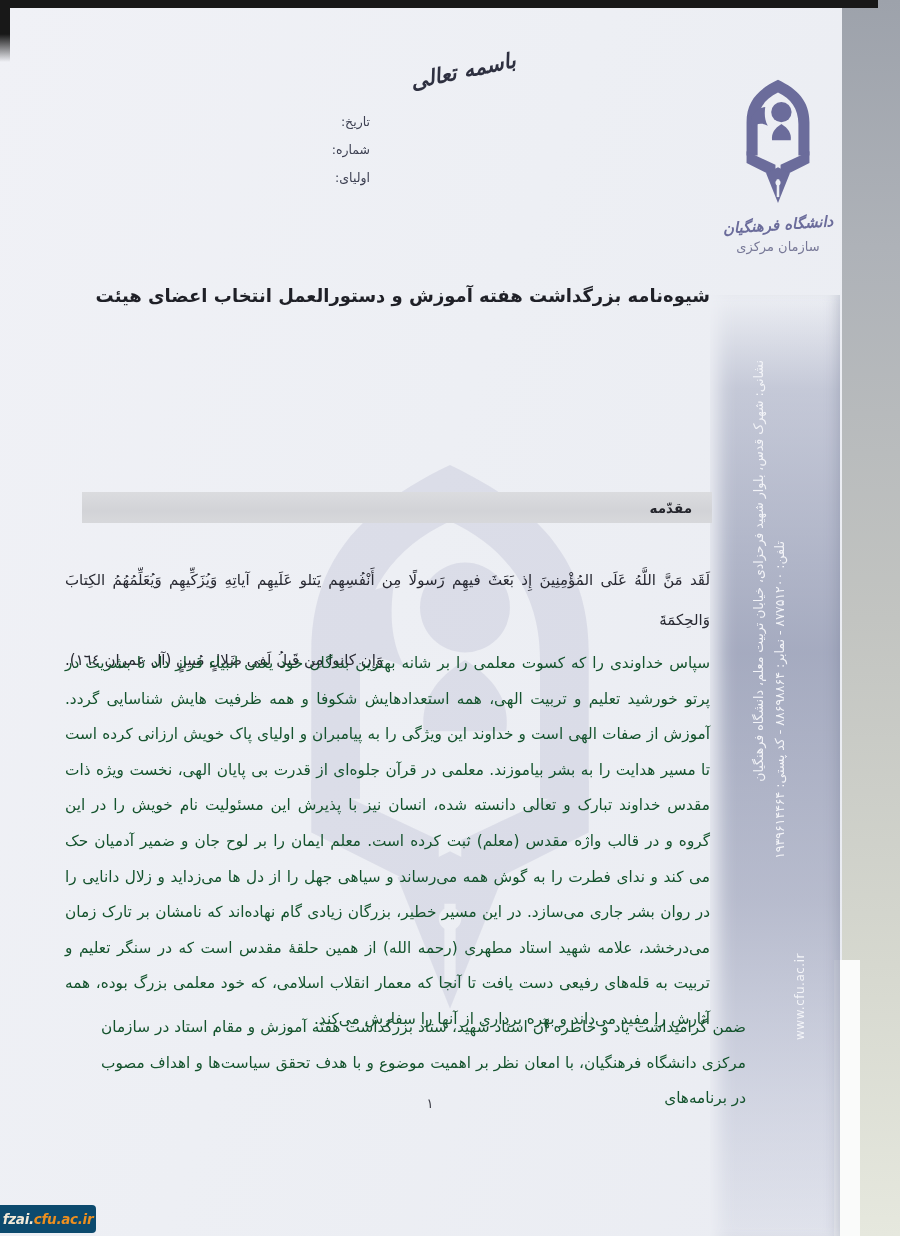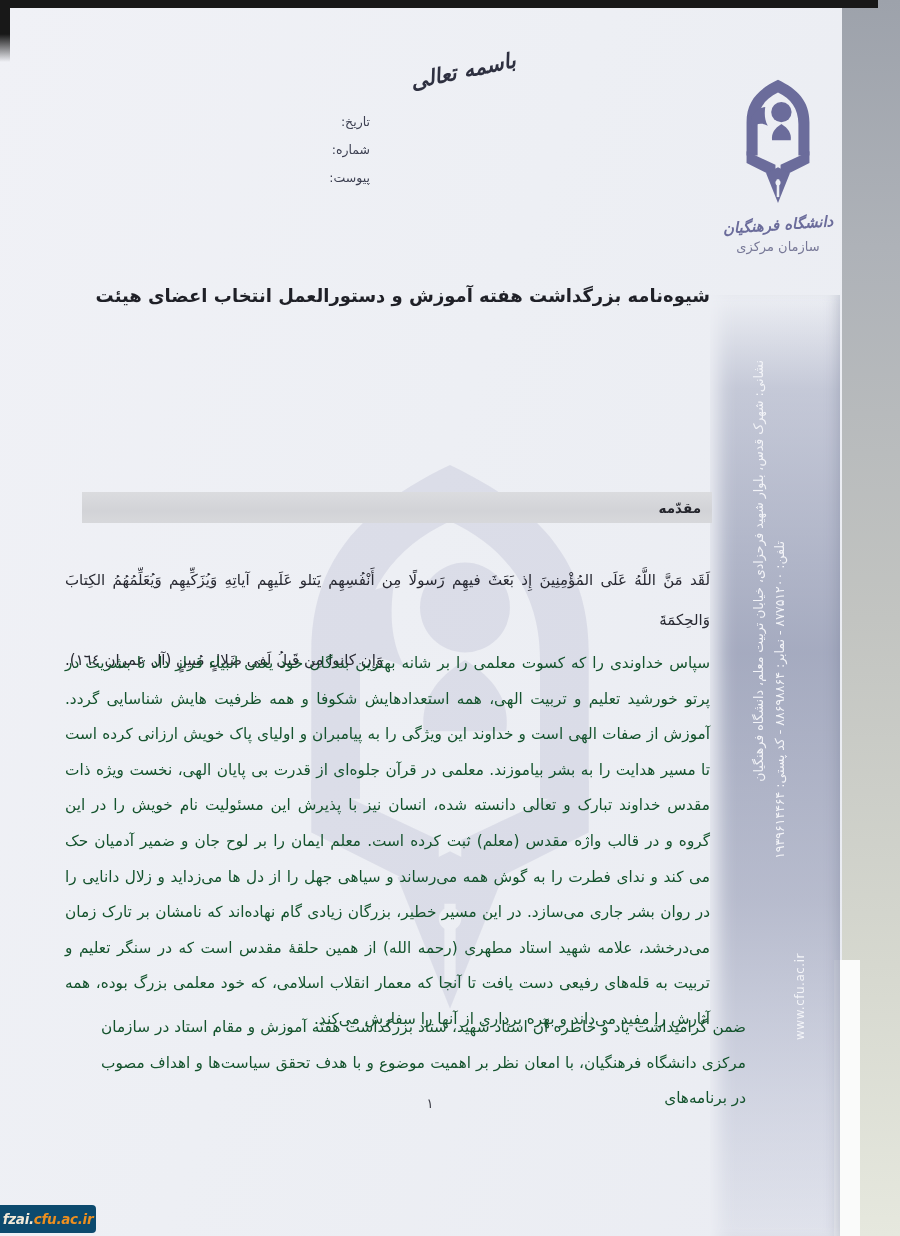--- a/index.html
+++ b/index.html
@@ -44,21 +44,21 @@
   .logo-name{font-family:"DejaVu Serif",serif;font-style:italic;font-weight:bold;
     font-size:15px;direction:rtl;margin-top:2px;transform:rotate(-4deg);}
   .logo-org{font-size:13px;direction:rtl;margin-top:5px;letter-spacing:1px;color:#777897;}
   
   .doc-title{position:absolute;left:60px;top:272px;width:650px;z-index:5;
     direction:rtl;font-weight:bold;font-size:18px;line-height:48px;color:#1f2027;}
   
   .intro-bar{position:absolute;left:82px;top:492px;width:630px;height:31px;z-index:5;
     background:linear-gradient(180deg,#dbdcdf 0%,#d2d3d7 60%,#d7d8db 100%);
     direction:rtl;line-height:31px;padding:0;}
-  .intro-bar .heading{font-weight:bold;font-size:13.5px;color:#24252c;margin-right:11px;}
+  .intro-bar .heading{font-weight:bold;font-size:13.5px;color:#24252c;margin-right:20px;}
   
   .verse{position:absolute;left:65px;top:560px;width:645px;z-index:5;
     direction:rtl;font-size:15px;line-height:40px;color:#282932;}
   .verse .v1{text-align:justify;text-align-last:justify;}
   .verse .v2{text-align:left;padding-left:0;padding-right:85px;}
   
   .para{position:absolute;left:65px;width:645px;z-index:5;direction:rtl;
     text-align:justify;font-size:15.3px;line-height:35.6px;color:#14532d;}
   .p1{top:646px;}
   .p2{top:1010px;margin-left:36px;}
@@ -110,21 +110,21 @@
 <div class="top-edge"></div>
 <div class="left-corner-edge"></div>
 
 <svg class="watermark" viewBox="0 0 120 160">
   <use href="#cfu-emblem"></use>
 </svg>
 
 <div class="lh-fields">
   <div class="row">تاریخ:</div>
   <div class="row">شماره:</div>
-  <div class="row">پیوست:</div>
+  <div class="row">اولیای:</div>
 </div>
 
 <div class="besmele">باسمه تعالی</div>
 
 <div class="logo-block">
   <svg class="logo-mark" viewBox="0 0 120 160">
     <use href="#cfu-emblem"></use>
   </svg>
   <div class="logo-name">دانشگاه فرهنگیان</div>
   <div class="logo-org">سازمان مرکزی</div>

